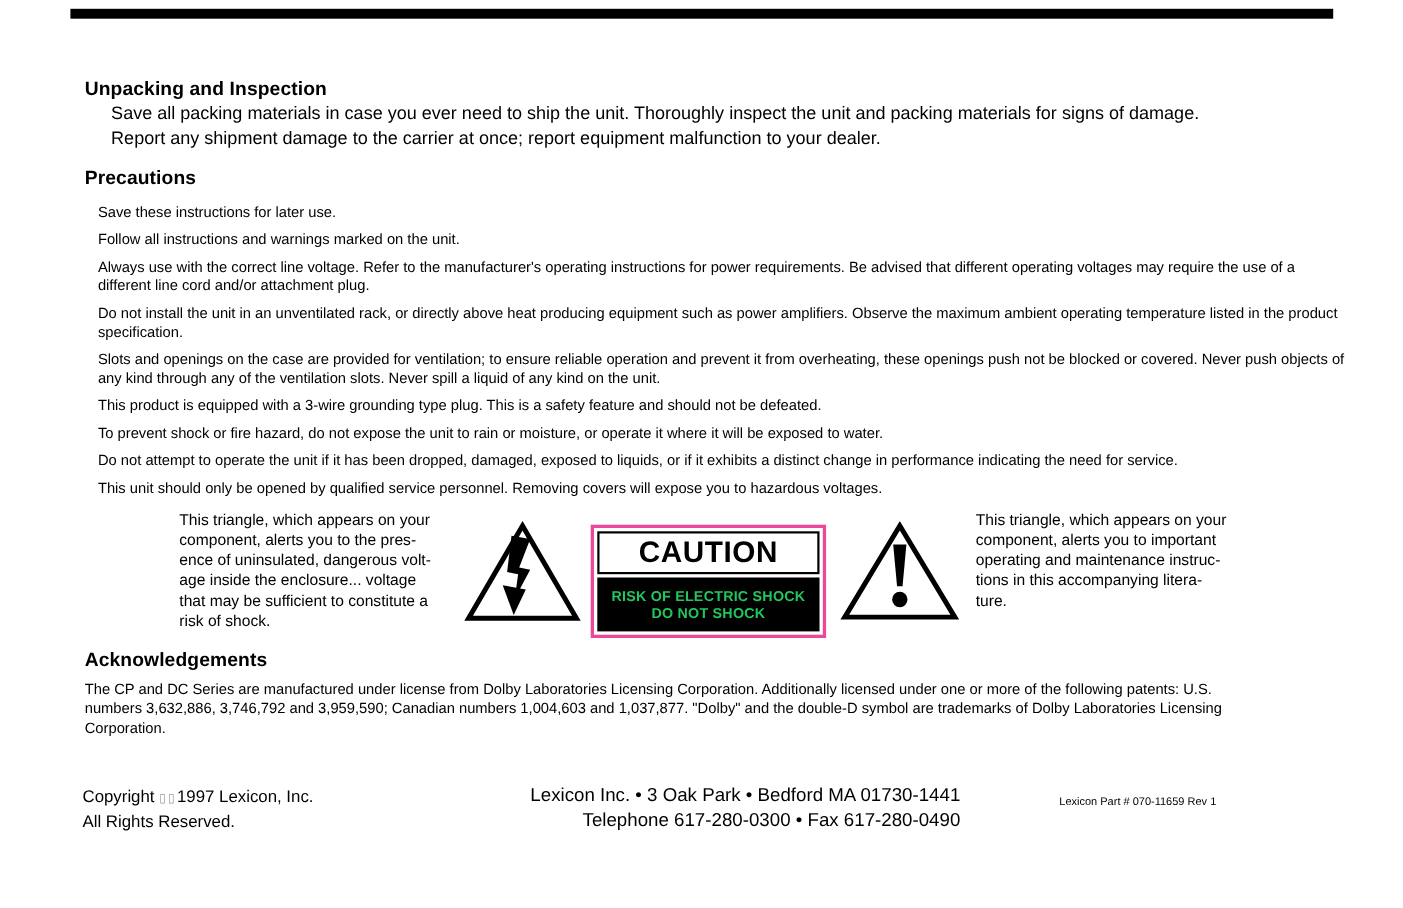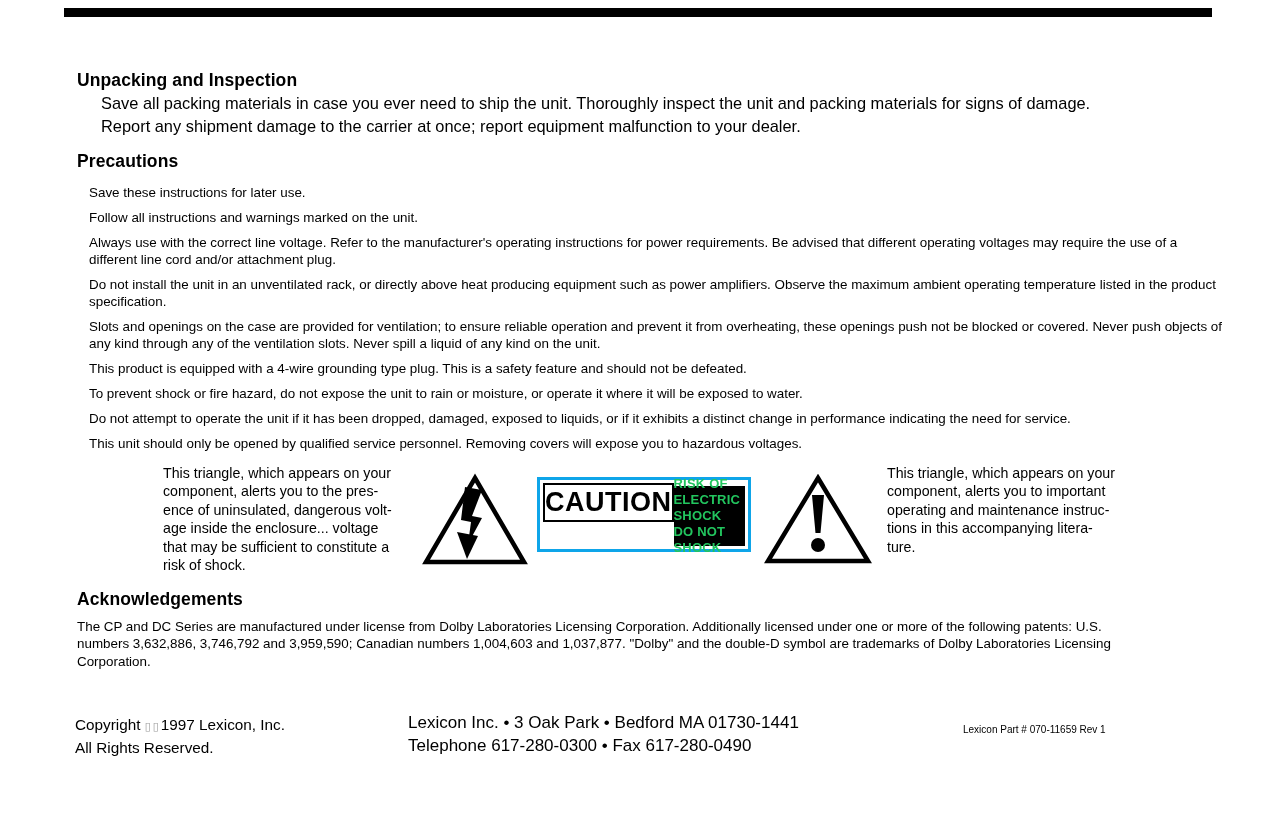--- a/index.html
+++ b/index.html
@@ -33,40 +33,40 @@
   }
   .warn-note {
     position:absolute; font-size:14.2px; line-height:18.4px; white-space:pre-line;
   }
   .warn-note-left  { left:163px; top:464px; width:238px; }
   .warn-note-right { left:887px; top:464px; width:232px; }
   .tri-svg { position:absolute; }
   .tri-shock   { left:421px; top:473px; }
   .tri-exclaim { left:763px; top:474px; }
   .caution-box {
-    position:absolute; left:537px; top:477px; width:214px; height:75px;
-    border:3px solid #0ea5e9; background:#fff; padding:3px;
-    display:flex; flex-direction:row;
+    position:absolute; left:537px; top:477px; width:214px; height:103px;
+    border:3px solid #ec4899; background:#fff; padding:3px;
+    display:flex; flex-direction:column;
   }
   .caution-top {
     border:2.5px solid #000; background:#fff; height:39px;
     display:flex; align-items:center; justify-content:center;
     font-weight:bold; font-size:27px; letter-spacing:0.5px;
   }
   .caution-bottom {
     margin-top:3px; background:#000; color:#22c55e; flex:1;
     display:flex; flex-direction:column; align-items:center; justify-content:center;
     font-weight:bold; font-size:13px; line-height:16px; letter-spacing:0.2px;
   }
   .footer-copyright {
     position:absolute; left:75px; top:714px; font-size:15.3px; line-height:21px;
   }
   .glyph-missing { color:#9a9a9a; font-size:11px; letter-spacing:2px; }
   .footer-address {
-    position:absolute; left:408px; top:711px; width:465px; text-align:left;
+    position:absolute; left:408px; top:711px; width:465px; text-align:right;
     font-size:17px; line-height:23px;
   }
   .footer-part {
     position:absolute; left:963px; top:724px; width:250px; font-size:10px;
   }
 </style>
 </head>
 <body>
 
 <div class="page">
@@ -79,21 +79,21 @@
 Report any shipment damage to the carrier at once; report equipment malfunction to your dealer.</div>
 
   <div class="h-section h-precautions">Precautions</div>
 
   <div class="precautions-list">
     <p>Save these instructions for later use.</p>
     <p>Follow all instructions and warnings marked on the unit.</p>
     <p>Always use with the correct line voltage. Refer to the manufacturer's operating instructions for power requirements. Be advised that different operating voltages may require the use of a different line cord and/or attachment plug.</p>
     <p>Do not install the unit in an unventilated rack, or directly above heat producing equipment such as power amplifiers. Observe the maximum ambient operating temperature listed in the product specification.</p>
     <p>Slots and openings on the case are provided for ventilation; to ensure reliable operation and prevent it from overheating, these openings push not be blocked or covered. Never push objects of any kind through any of the ventilation slots. Never spill a liquid of any kind on the unit.</p>
-    <p>This product is equipped with a 4-wire grounding type plug. This is a safety feature and should not be defeated.</p>
+    <p>This product is equipped with a 3-wire grounding type plug. This is a safety feature and should not be defeated.</p>
     <p>To prevent shock or fire hazard, do not expose the unit to rain or moisture, or operate it where it will be exposed to water.</p>
     <p>Do not attempt to operate the unit if it has been dropped, damaged, exposed to liquids, or if it exhibits a distinct change in performance indicating the need for service.</p>
     <p>This unit should only be opened by qualified service personnel. Removing covers will expose you to hazardous voltages.</p>
   </div>
 
   <div class="warn-note warn-note-left">This triangle, which appears on your
 component, alerts you to the pres-
 ence of uninsulated, dangerous volt-
 age inside the enclosure... voltage
 that may be sufficient to constitute a

